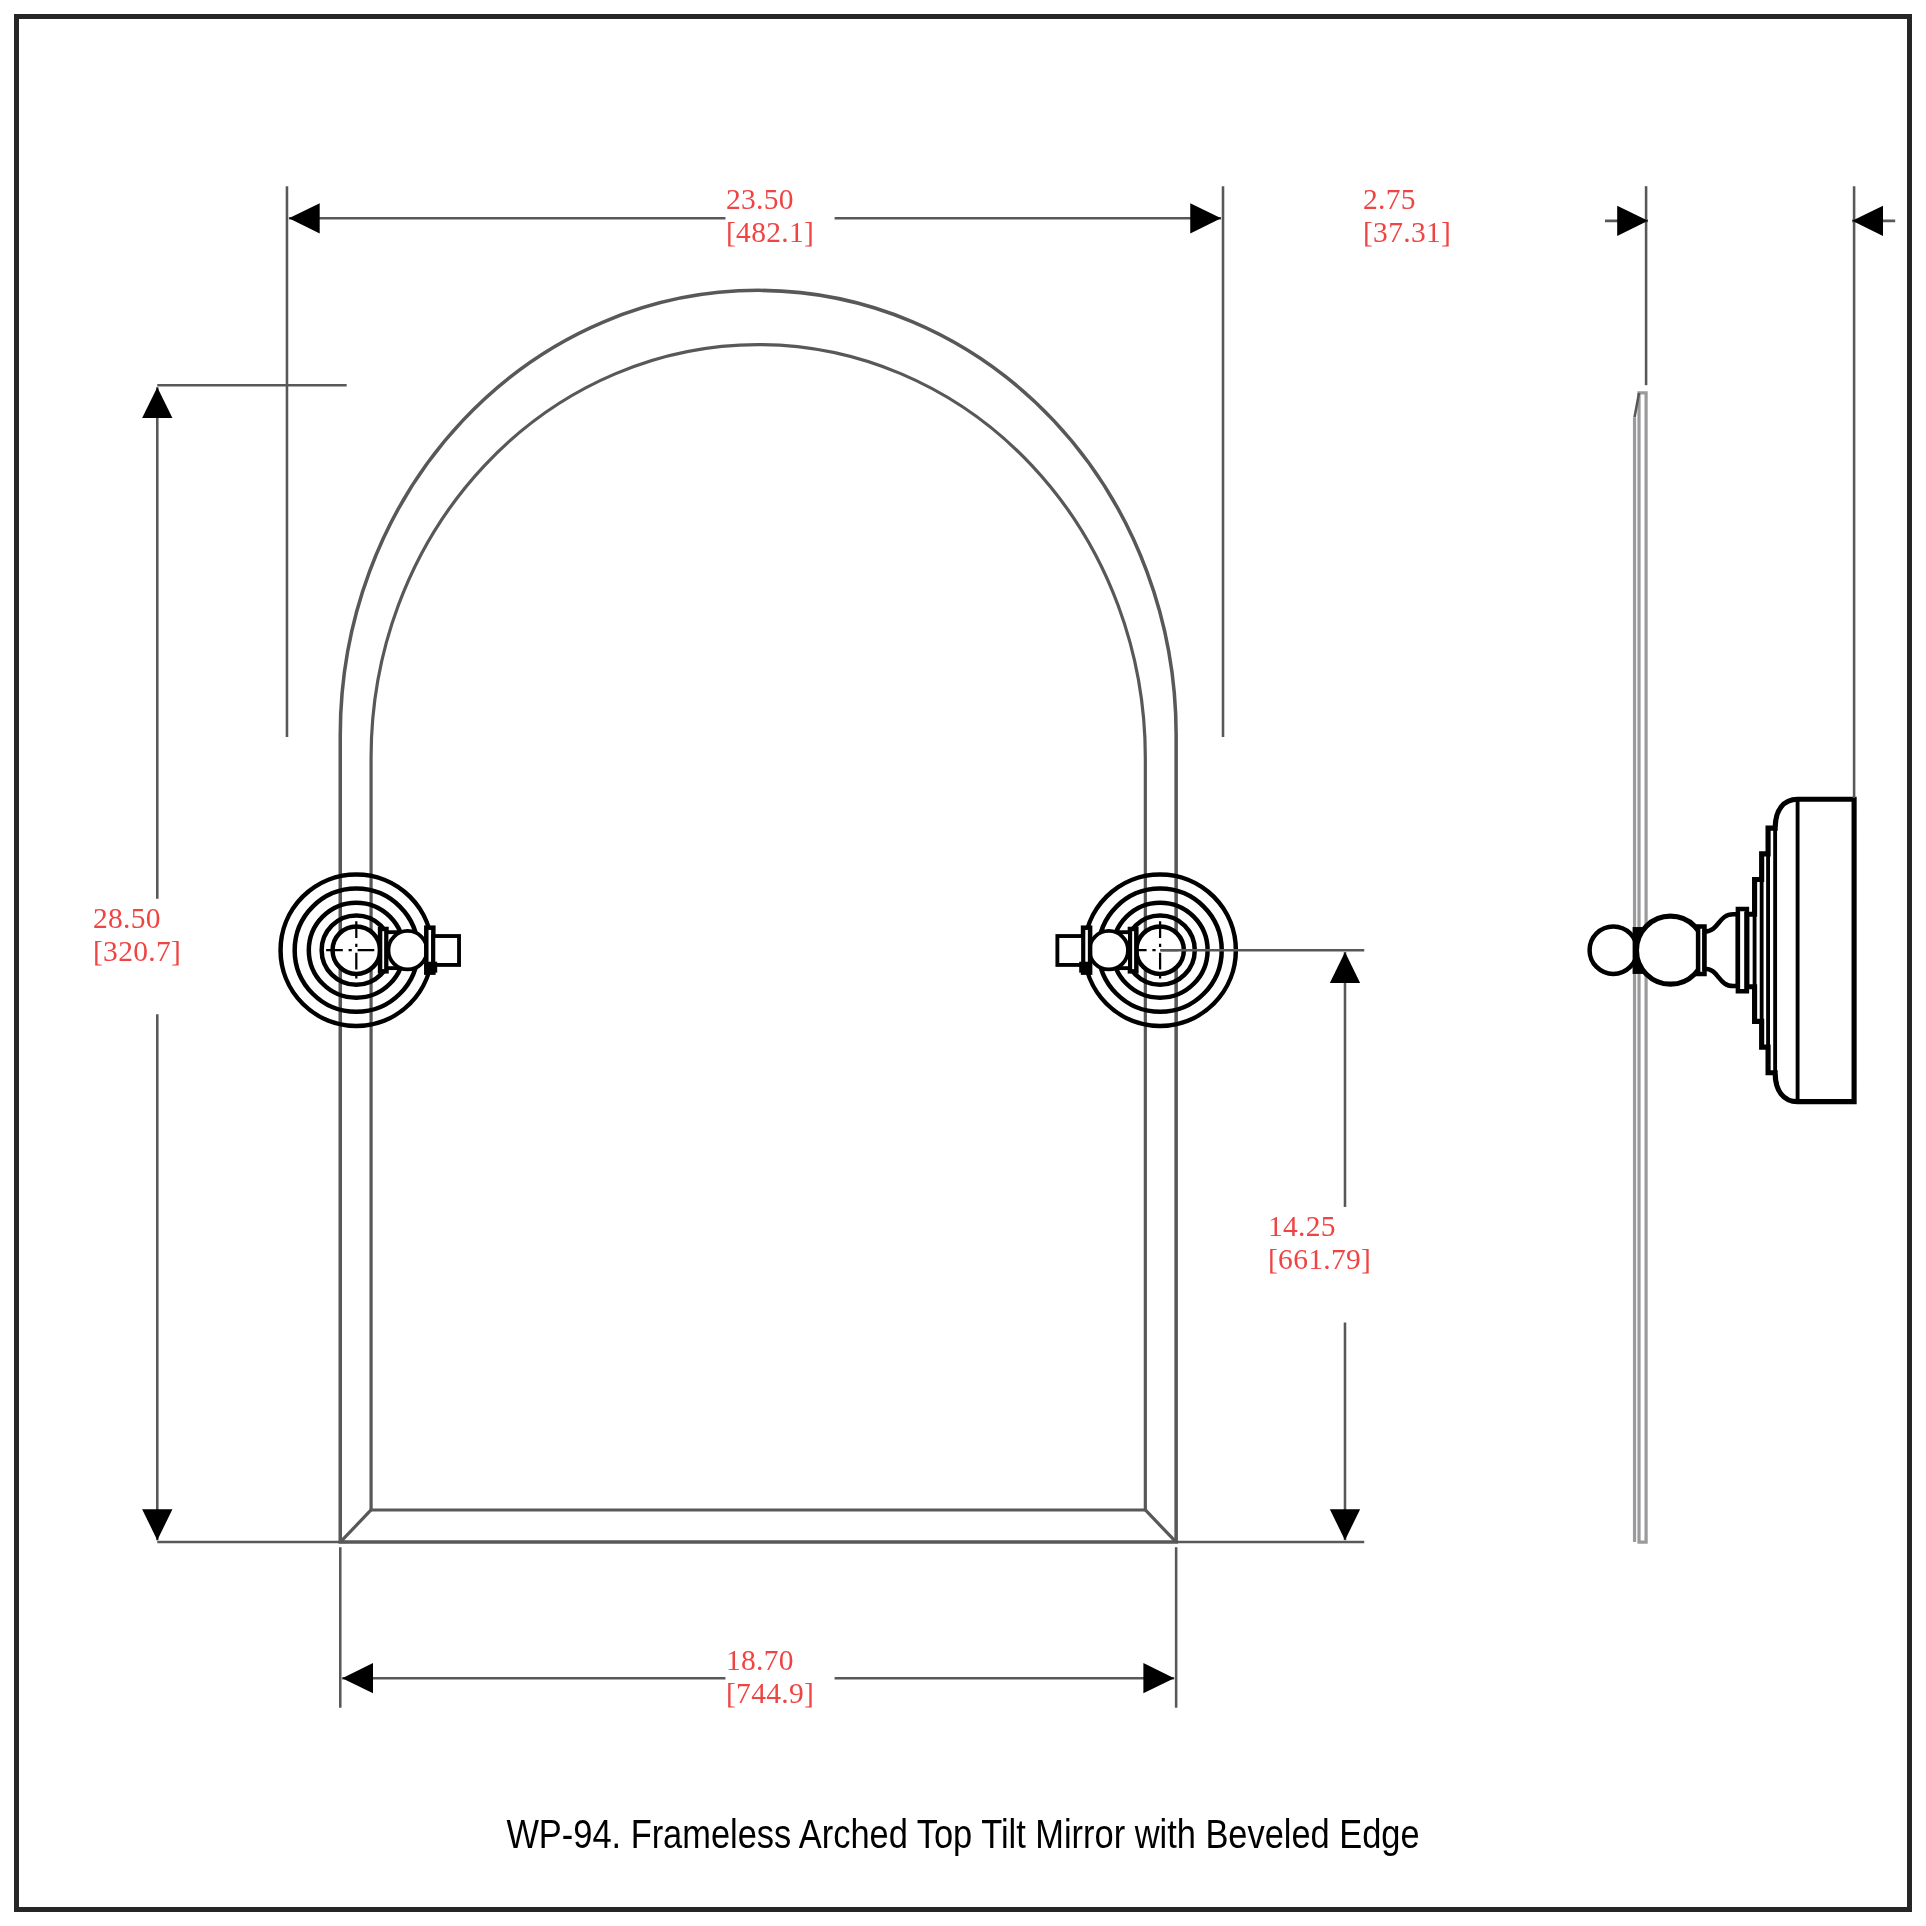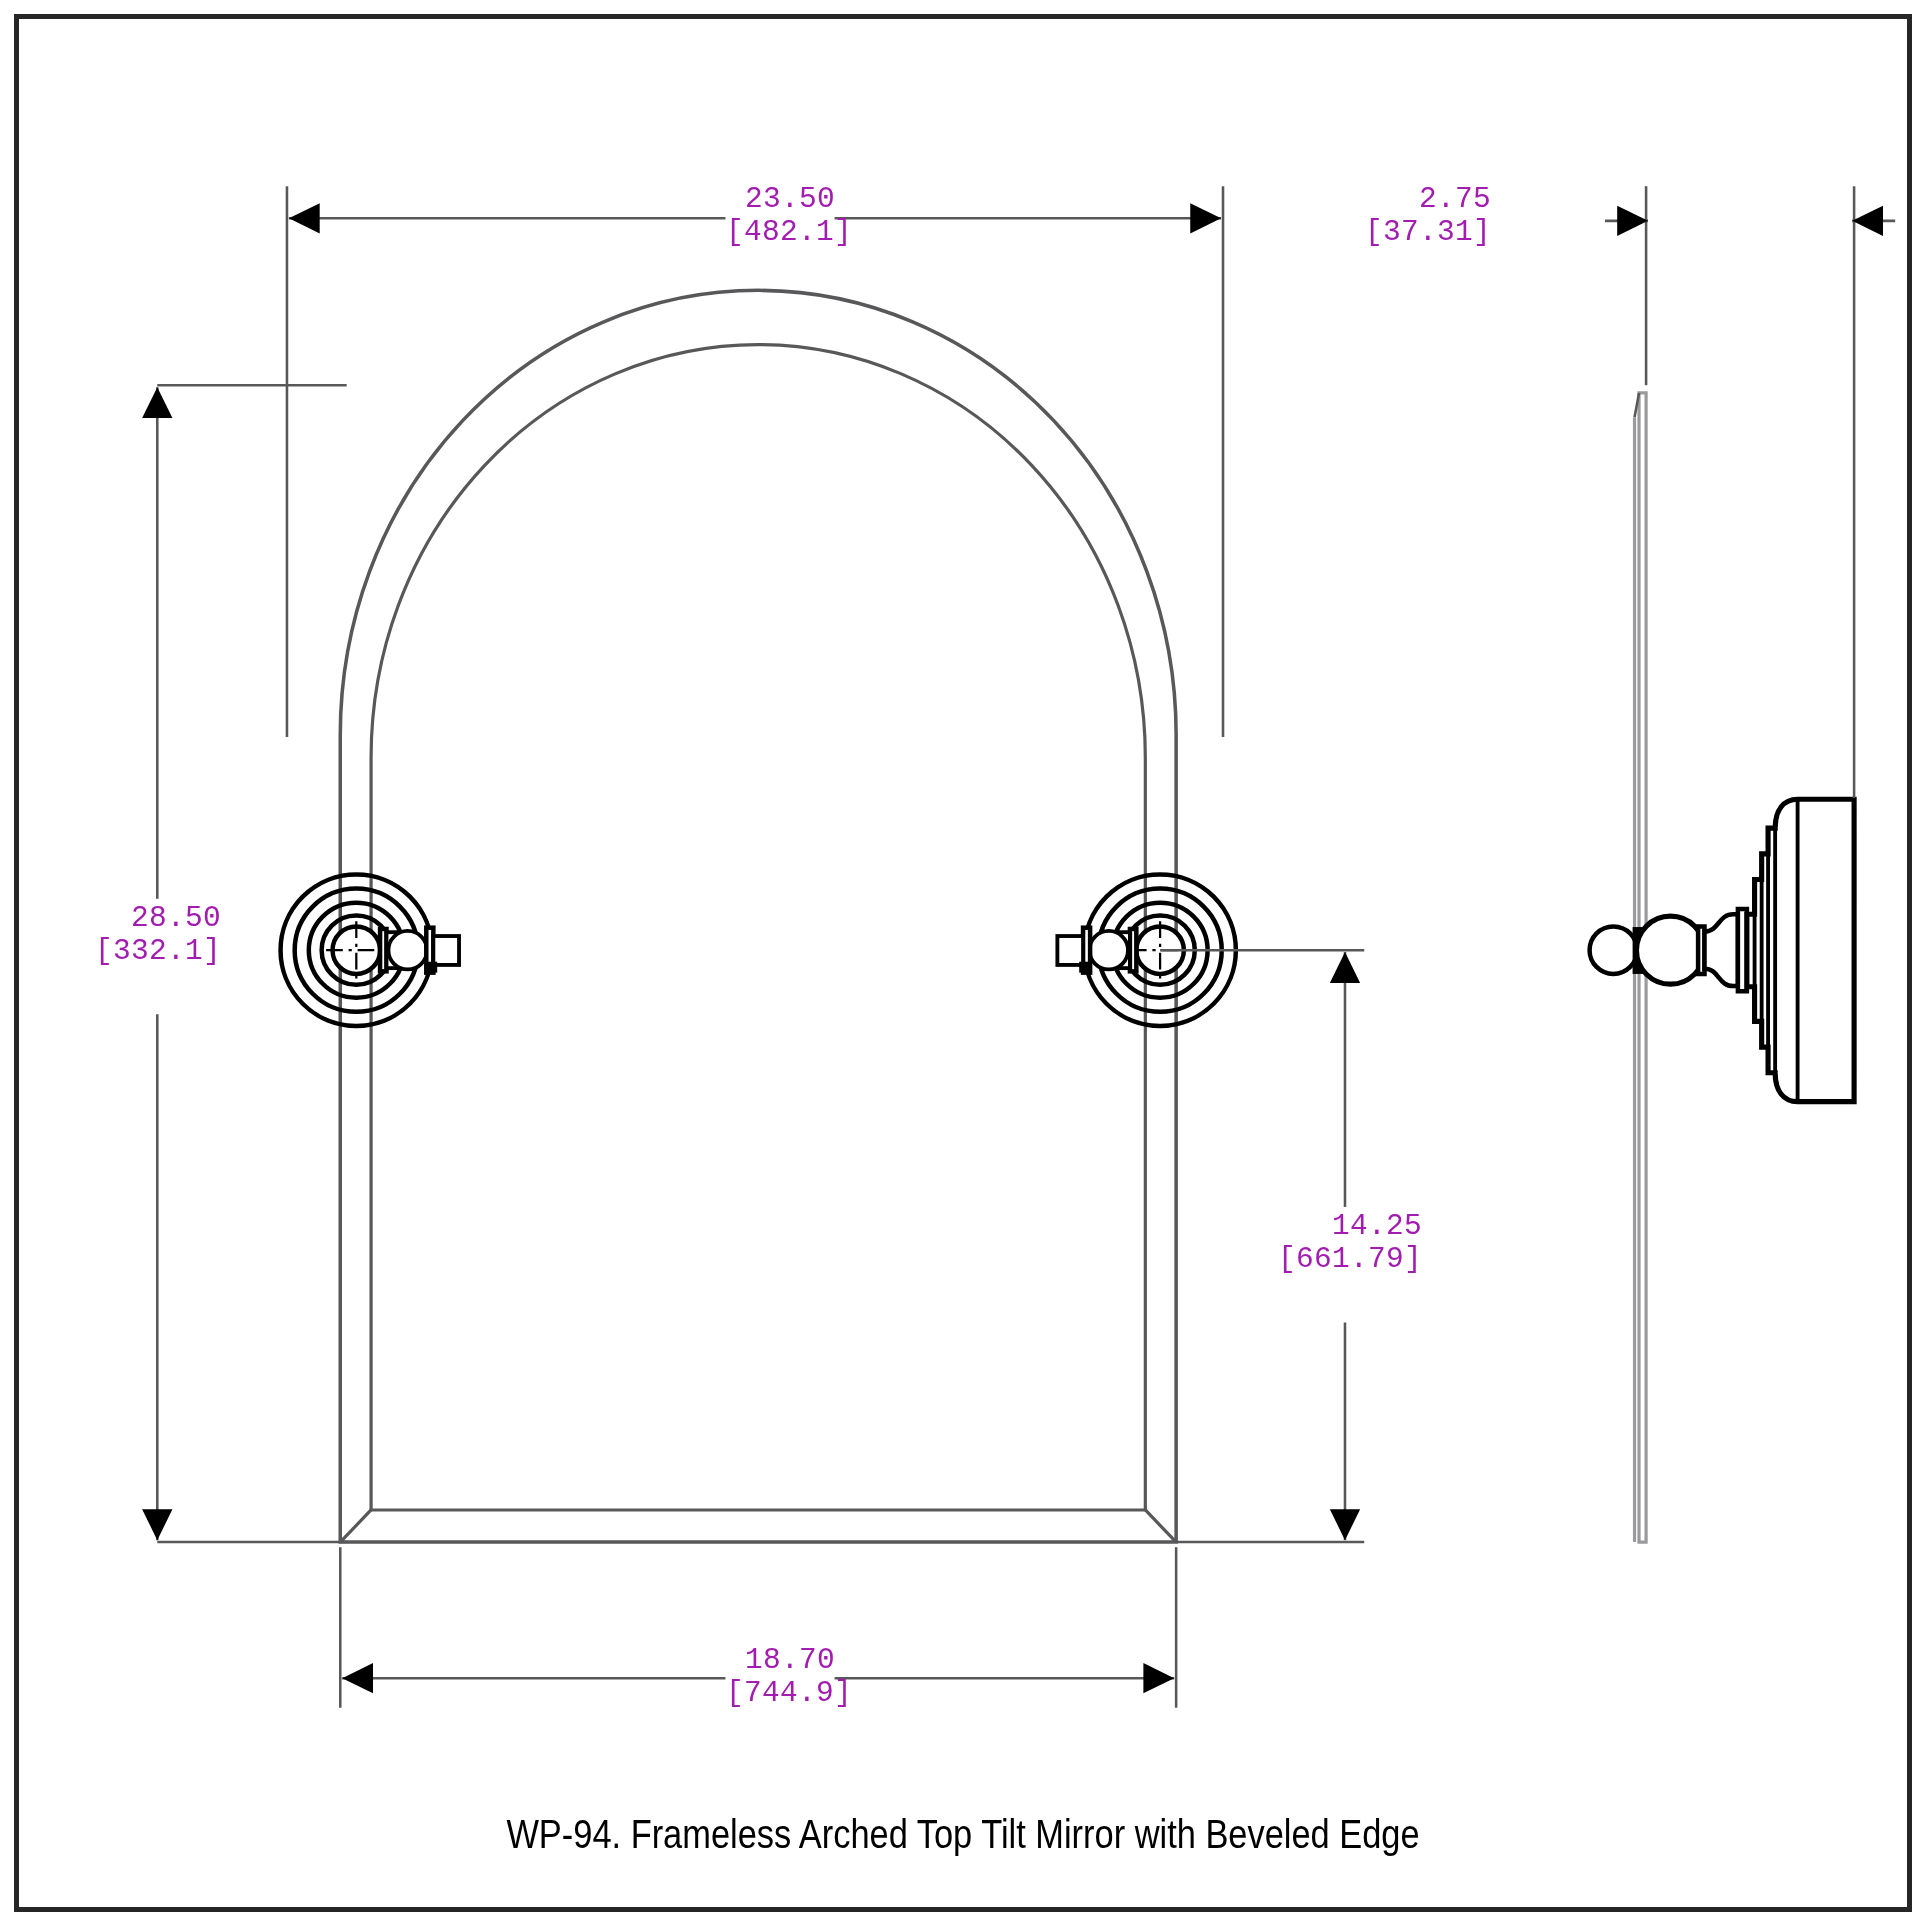--- a/index.html
+++ b/index.html
@@ -31,25 +31,25 @@
   }
   #drawing-svg {
     position: absolute;
     left: 0;
     top: 0;
     width: 1926px;
     height: 1926px;
   }
   .dim-text {
     position: absolute;
-    text-align: right;
-    font-family: Liberation Mono, monospace;
+    text-align: left;
+    font-family: Liberation Serif, serif;
     font-size: 29.5px;
     line-height: 1.12;
-    color: #a21caf;
+    color: #ef4444;
     white-space: nowrap;
     letter-spacing: 0.3px;
   }
   .dim-text .prim { display: block; }
   .dim-text .metr { display: block; }
   #caption {
     position: absolute;
     left: 0;
     top: 1812px;
     width: 1926px;
@@ -238,21 +238,21 @@
     </g>
   </svg>
 
   <div class="dim-text" style="left:726px; top:183px; width:109px;">
     <span class="prim">23.50</span>
     <span class="metr">[482.1]</span>
   </div>
 
   <div class="dim-text" style="left:93px; top:902px; width:128px;">
     <span class="prim">28.50</span>
-    <span class="metr">[332.1]</span>
+    <span class="metr">[320.7]</span>
   </div>
 
   <div class="dim-text" style="left:726px; top:1644px; width:109px;">
     <span class="prim">18.70</span>
     <span class="metr">[744.9]</span>
   </div>
 
   <div class="dim-text" style="left:1268px; top:1210px; width:154px;">
     <span class="prim">14.25</span>
     <span class="metr">[661.79]</span>

